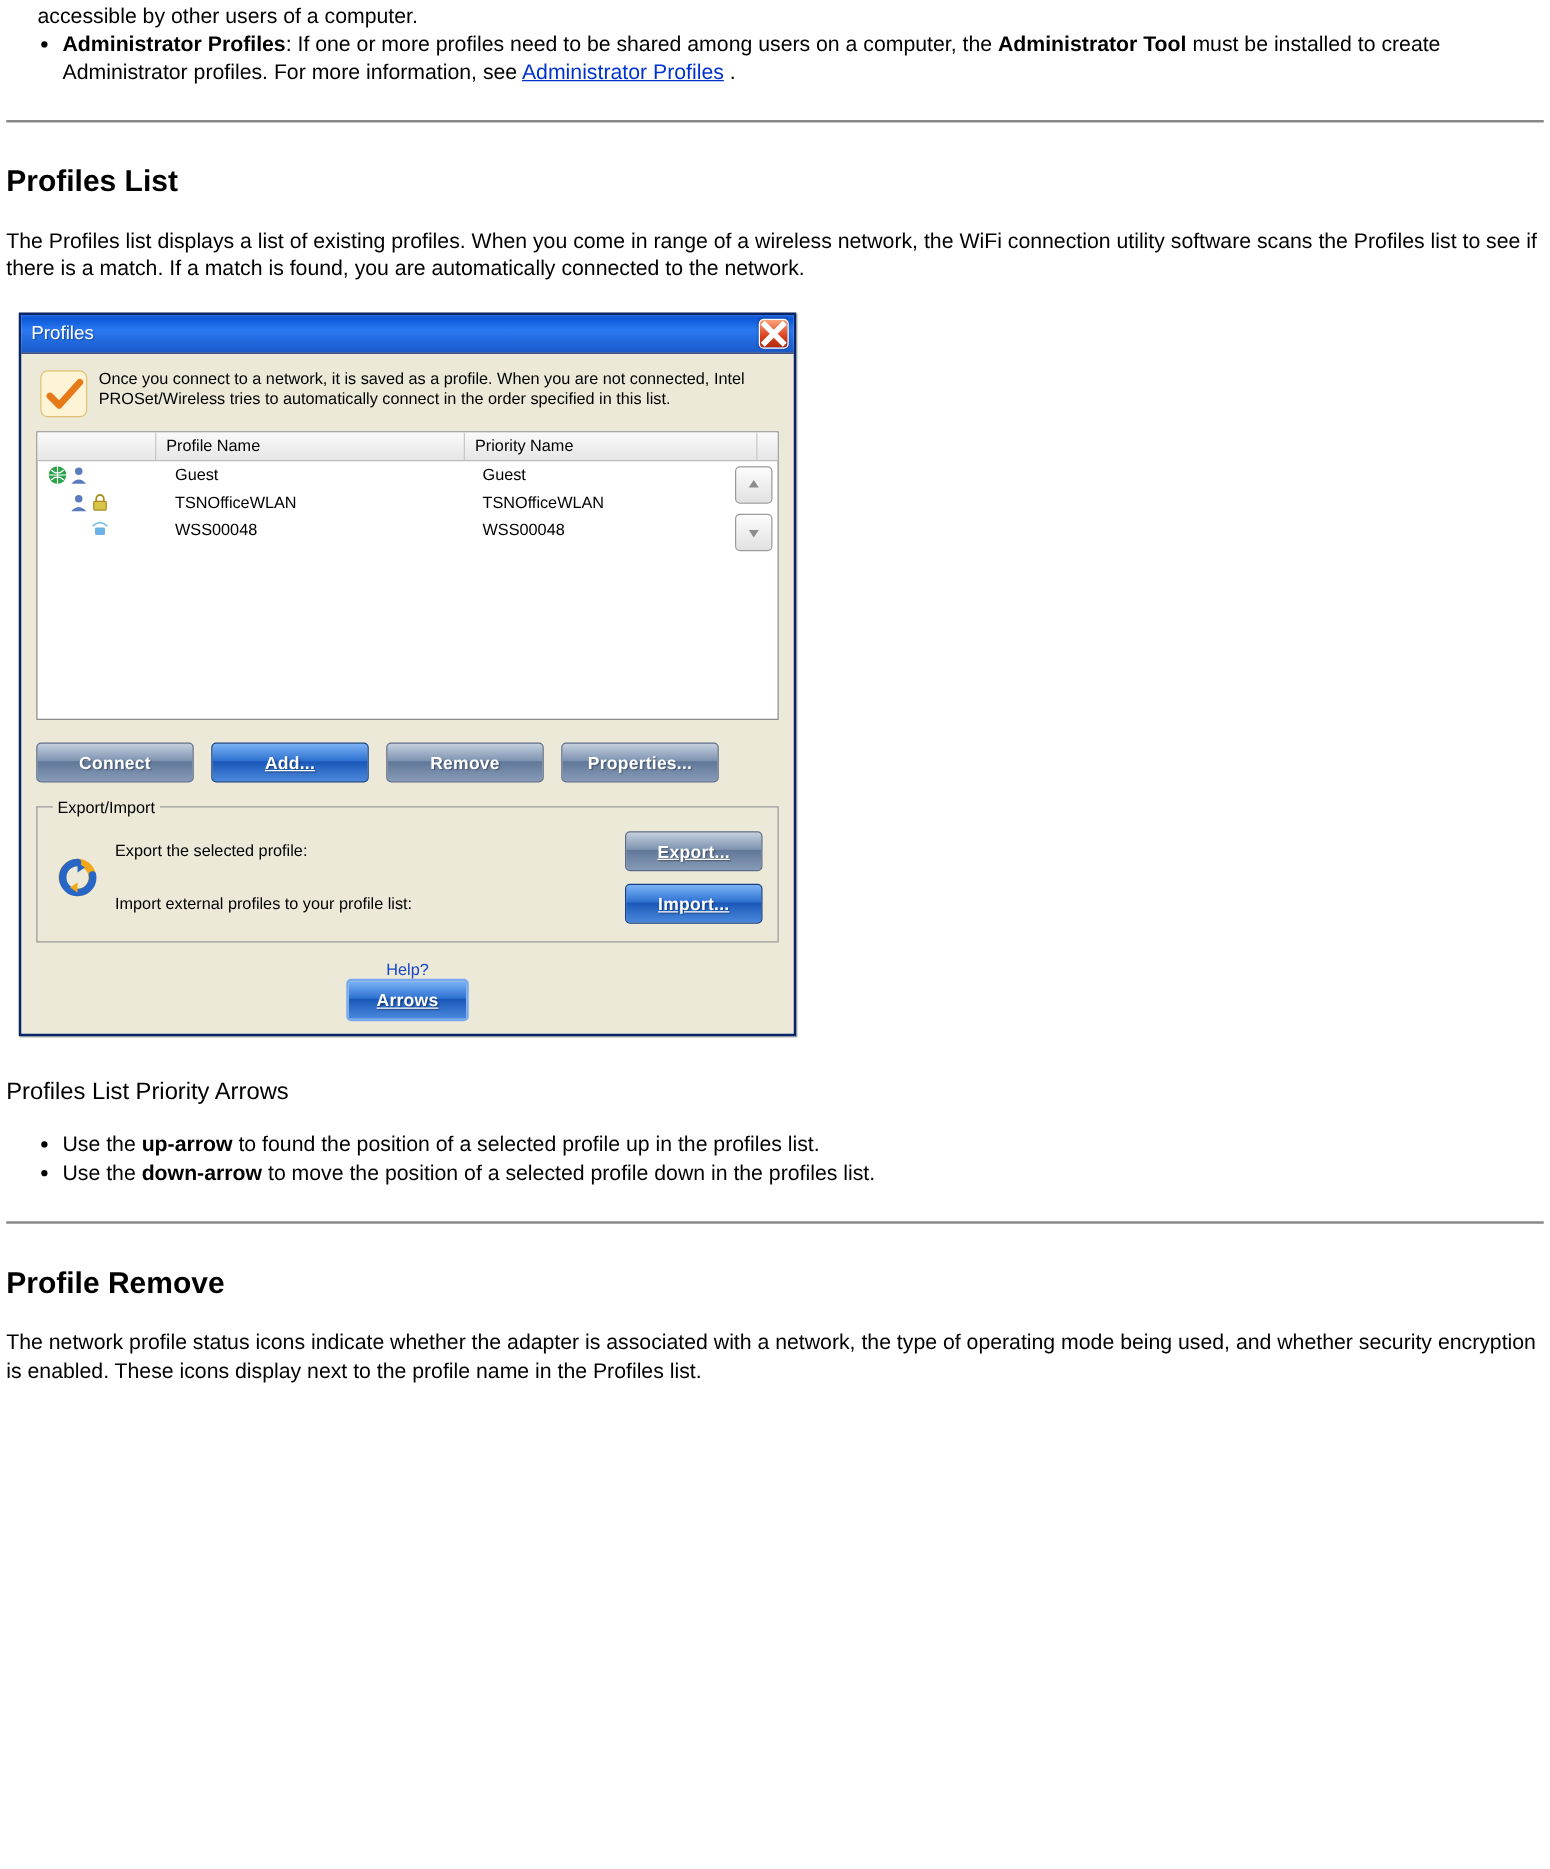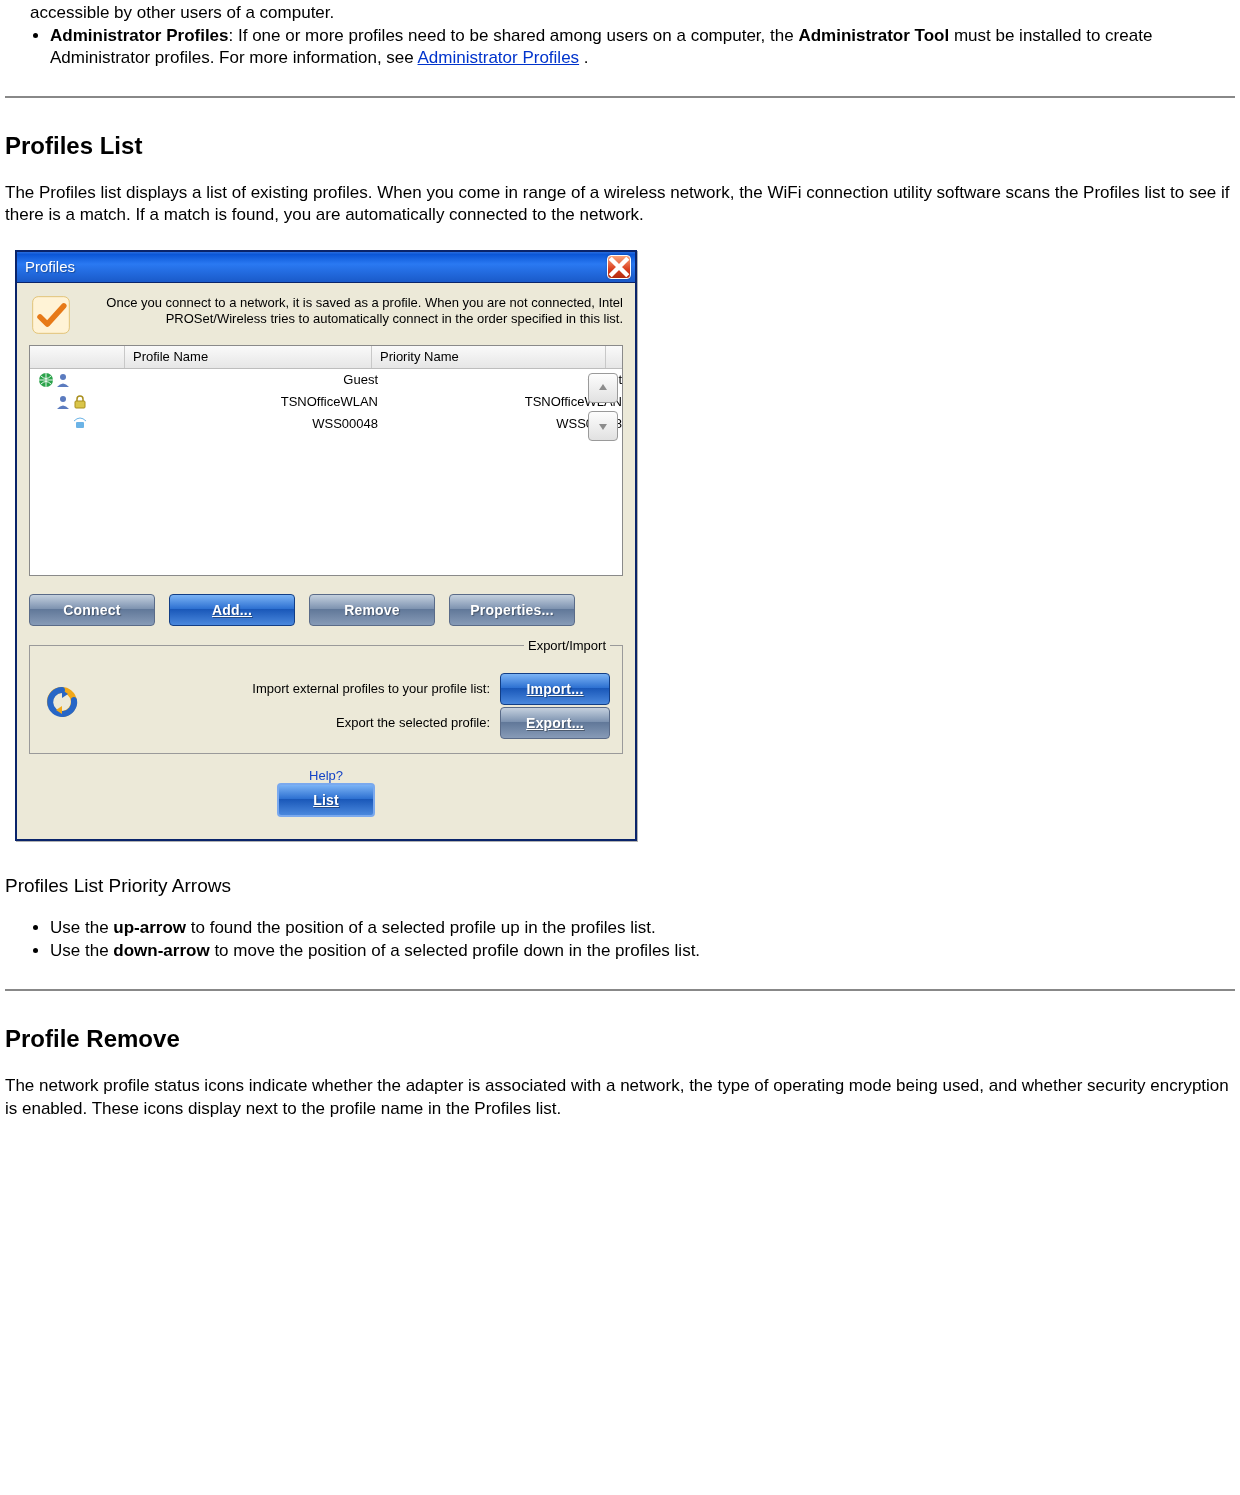--- a/index.html
+++ b/index.html
@@ -74,21 +74,21 @@
     width: 22px; height: 22px;
     background: linear-gradient(to bottom, #fca47a, #d93f1f 60%, #b22a0e);
     border: 1px solid #fff;
     border-radius: 4px;
     color: #fff;
     font-weight: bold;
     font-size: 14px;
     display:flex;align-items:center;justify-content:center;
     box-shadow: 0 0 2px rgba(0,0,0,0.3);
   }
-  .dialog-body { padding: 10px 12px 22px 12px; text-align: right; }
+  .dialog-body { padding: 10px 12px 10px 12px; }
   .intro-row { display:flex; gap:6px; align-items:flex-start; margin-bottom:8px; }
   .check-icon {
     width:44px; height:44px; flex:none;
     display:flex;align-items:center;justify-content:center;
   }
   .check-icon svg { width:44px;height:44px; }
   .intro-text { font-size:13px; line-height:1.25; padding-top:2px; }
 
   .list-panel {
     background:#fff;
@@ -294,40 +294,40 @@
         <div style="display:flex;align-items:center;gap:10px;">
           <span class="ei-icon">
             <svg viewBox="0 0 40 40">
               <path d="M8 22 A12 12 0 1 1 20 32" fill="none" stroke="#f2a818" stroke-width="6" stroke-linecap="round"></path>
               <path d="M32 18 A12 12 0 1 1 20 8" fill="none" stroke="#2766c6" stroke-width="6" stroke-linecap="round"></path>
               <path d="M20 32 L14 28 L20 24 Z" fill="#f2a818"></path>
               <path d="M20 8 L26 12 L20 16 Z" fill="#2766c6"></path>
             </svg>
           </span>
           <div style="flex:1;">
+            <div class="ei-row">
+              <span class="ei-label">Export the selected profile:</span>
+              <div class="xp-btn small">
+                  <span style="text-decoration:underline">Export...</span>
+                </div>
+            </div>
             <div class="ei-row" style="margin-top:10px;">
               <span class="ei-label">Import external profiles to your profile list:</span>
               <div class="xp-btn blue small">
                   <span style="text-decoration:underline">Import...</span>
                 </div>
             </div>
-            <div class="ei-row">
-              <span class="ei-label">Export the selected profile:</span>
-              <div class="xp-btn small">
-                  <span style="text-decoration:underline">Export...</span>
-                </div>
-            </div>
           </div>
         </div>
       </fieldset>
 
       <div class="footer-row">
         <span class="help-link">Help?</span>
         <div class="xp-btn blue close">
-            <span style="text-decoration:underline">List</span>
+            <span style="text-decoration:underline">Arrows</span>
           </div>
       </div>
     </div>
   </div>
 
   <h3 class="subsection-title">Profiles List Priority Arrows</h3>
   <ul class="body-list">
     <li>
       <span>Use the </span><b>up-arrow</b><span> to found the position of a selected profile up in the profiles list.</span>
     </li>

